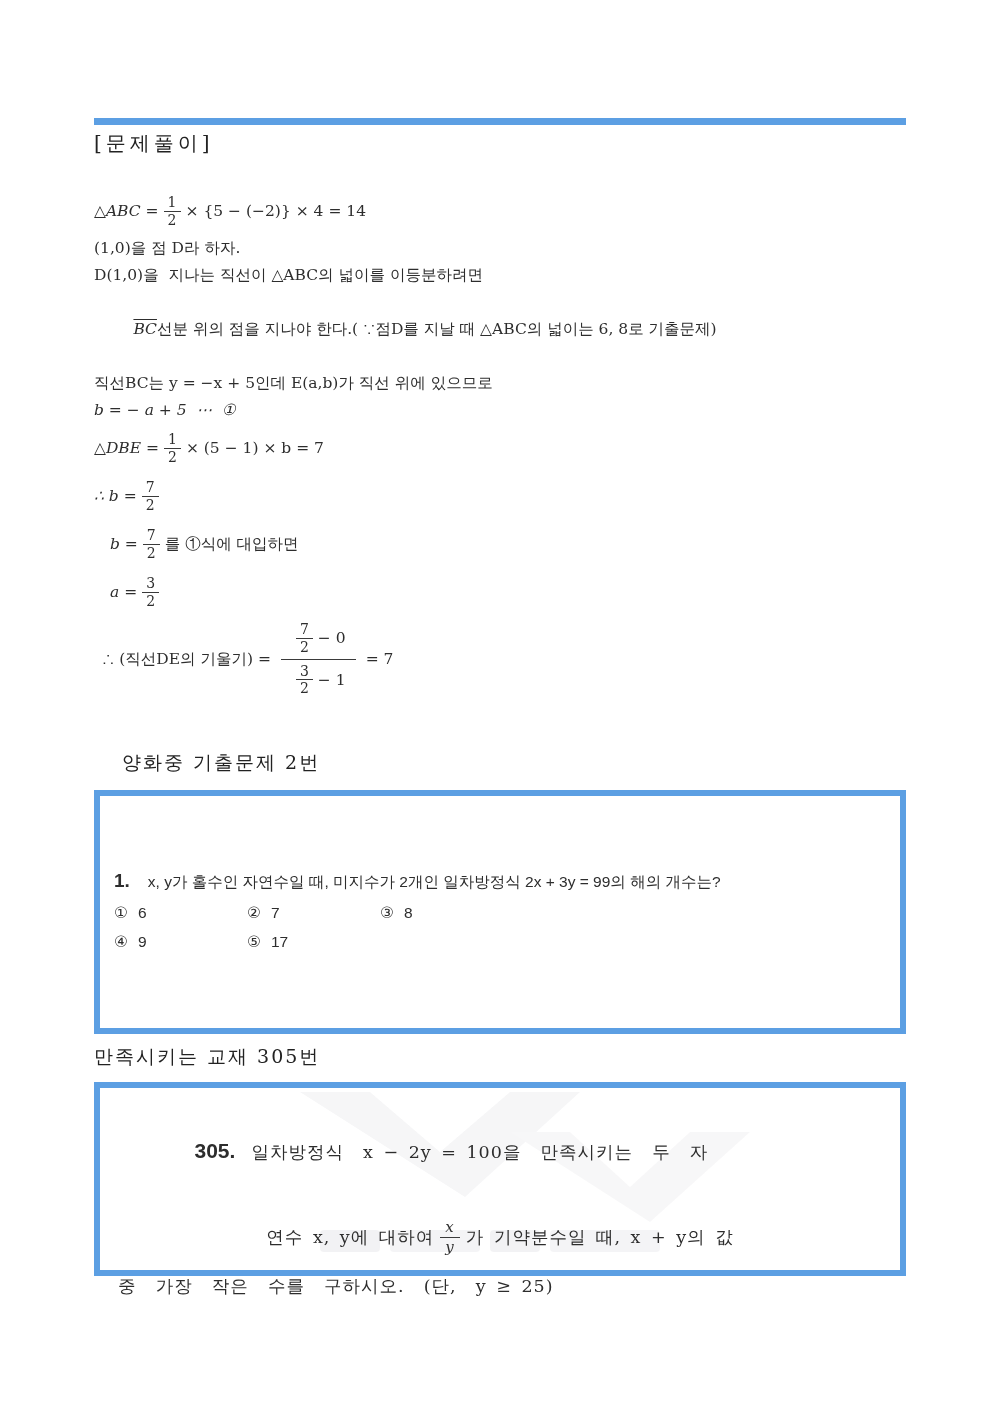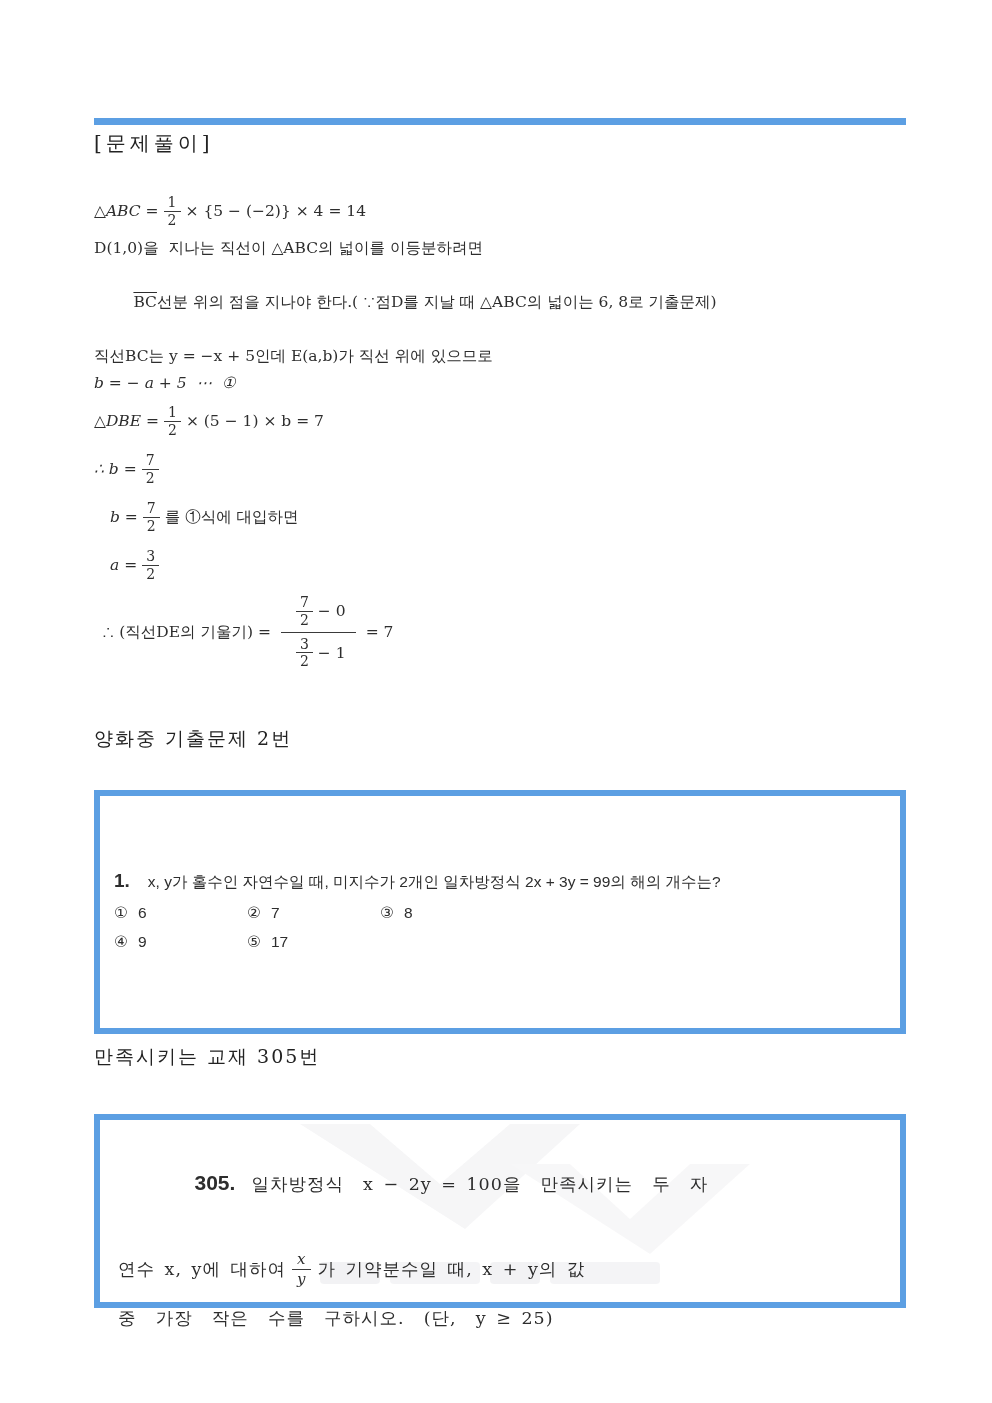--- a/index.html
+++ b/index.html
@@ -13,55 +13,55 @@
 
   .top-rule{position:absolute;top:118px;left:0;width:812px;height:7px;background:var(--accent);}
 
   .doc-title{position:absolute;top:130px;left:0;font-size:20px;letter-spacing:4px;color:#222;}
 
   
   .sol{position:absolute;top:187px;left:0;width:812px;font-size:15.5px;color:var(--text);}
   .sol .line{line-height:27px;white-space:pre-wrap;}
   .frac-line{display:flex;align-items:center;min-height:48px;line-height:normal;}
   .it{font-style:italic;}
-  .ovl{text-decoration:overline;margin-top:40px;}
+  .ovl{text-decoration:overline;font-style:italic;margin-top:40px;}
 
   .frac{display:inline-flex;flex-direction:column;align-items:center;vertical-align:middle;
         margin:0 5px;font-size:14px;line-height:1.2;}
   .frac .num{border-bottom:1px solid #3a3a3a;padding:0 4px;}
   .frac .den{padding:0 4px;}
 
   .indent1{padding-left:16px;}
   .indent2{padding-left:8px;}
 
   .slope-line{display:flex;align-items:center;min-height:86px;}
   .bigfrac{display:inline-flex;flex-direction:column;align-items:center;margin:0 10px;}
   .bigfrac .bnum,.bigfrac .bden{display:inline-flex;align-items:center;padding:3px 10px;}
   .bigfrac .bnum{border-bottom:1px solid #3a3a3a;}
 
   
   .section-title{position:absolute;left:0;font-size:19px;letter-spacing:2px;color:#222;}
-  .s1{top:726px;}
+  .s1{top:750px;margin-left:28px;}
   .s2{top:1044px;}
 
   
   .blue-box{position:absolute;left:0;width:812px;border:6px solid var(--accent);
             box-sizing:border-box;background:#fff;}
   .box1{top:790px;height:244px;padding:74px 14px 0;
         font-family:"Liberation Sans","DejaVu Sans",sans-serif;font-size:15.5px;}
   .p1-line{display:flex;align-items:baseline;white-space:pre-wrap;}
   .pnum{font-weight:bold;font-size:19px;margin-right:18px;font-family:"Liberation Sans",sans-serif;}
   .choice-row{display:flex;margin-top:11px;}
   .choice{width:133px;display:flex;align-items:baseline;}
   .choice .marker{margin-right:10px;}
 
-  .box2{top:1114px;height:194px;padding:12px 18px 0;font-size:17.5px;letter-spacing:1px;
+  .box2{top:1082px;height:194px;padding:12px 18px 0;font-size:17.5px;letter-spacing:1px;
         word-spacing:3px;position:absolute;}
   .p2-line{position:relative;line-height:34px;margin-bottom:8px;white-space:pre-wrap;z-index:2;}
-  .p2-frac-line{display:flex;align-items:center;min-height:52px;line-height:normal;margin-bottom:6px;position:relative;z-index:2;}
+  .p2-frac-line{display:flex;align-items:center;min-height:52px;line-height:normal;margin-bottom:6px;position:relative;z-index:2;justify-content:center;}
   .pnum2{font-weight:bold;font-size:21px;margin-right:16px;letter-spacing:0;
          font-family:"Liberation Sans","DejaVu Sans",sans-serif;}
   .frac2{display:inline-flex;flex-direction:column;align-items:center;vertical-align:middle;
          margin:0 6px;font-size:15px;line-height:1.25;font-style:italic;}
   .frac2 .num{border-bottom:1px solid #3a3a3a;padding:0 5px;}
   .frac2 .den{padding:0 5px;}
 
   .watermark{position:absolute;left:110px;top:4px;z-index:1;opacity:0.55;}
 </style>
 </head>
@@ -78,20 +78,21 @@
 
       <div class="frac-line">
         <span class="it">△ABC =</span>
         <span class="frac">
           <span class="num">1</span>
           <span class="den">2</span>
         </span>
         <span>× {5 − (−2)} × 4 = 14</span>
       </div>
 
+      <div class="line">(1,0)을 점 D라 하자.</div>
       <div class="line">D(1,0)을  지나는 직선이 △ABC의 넓이를 이등분하려면</div>
 
       <div class="line">
         <span class="ovl">BC</span><span>선분 위의 점을 지나야 한다.( ∵점D를 지날 때 △ABC의 넓이는 6, 8로 기출문제)</span>
       </div>
 
 
       <div class="line">직선BC는 y = −x + 5인데 E(a,b)가 직선 위에 있으므로</div>
 
       <div class="line it">b = − a + 5  ⋯  ①</div>

